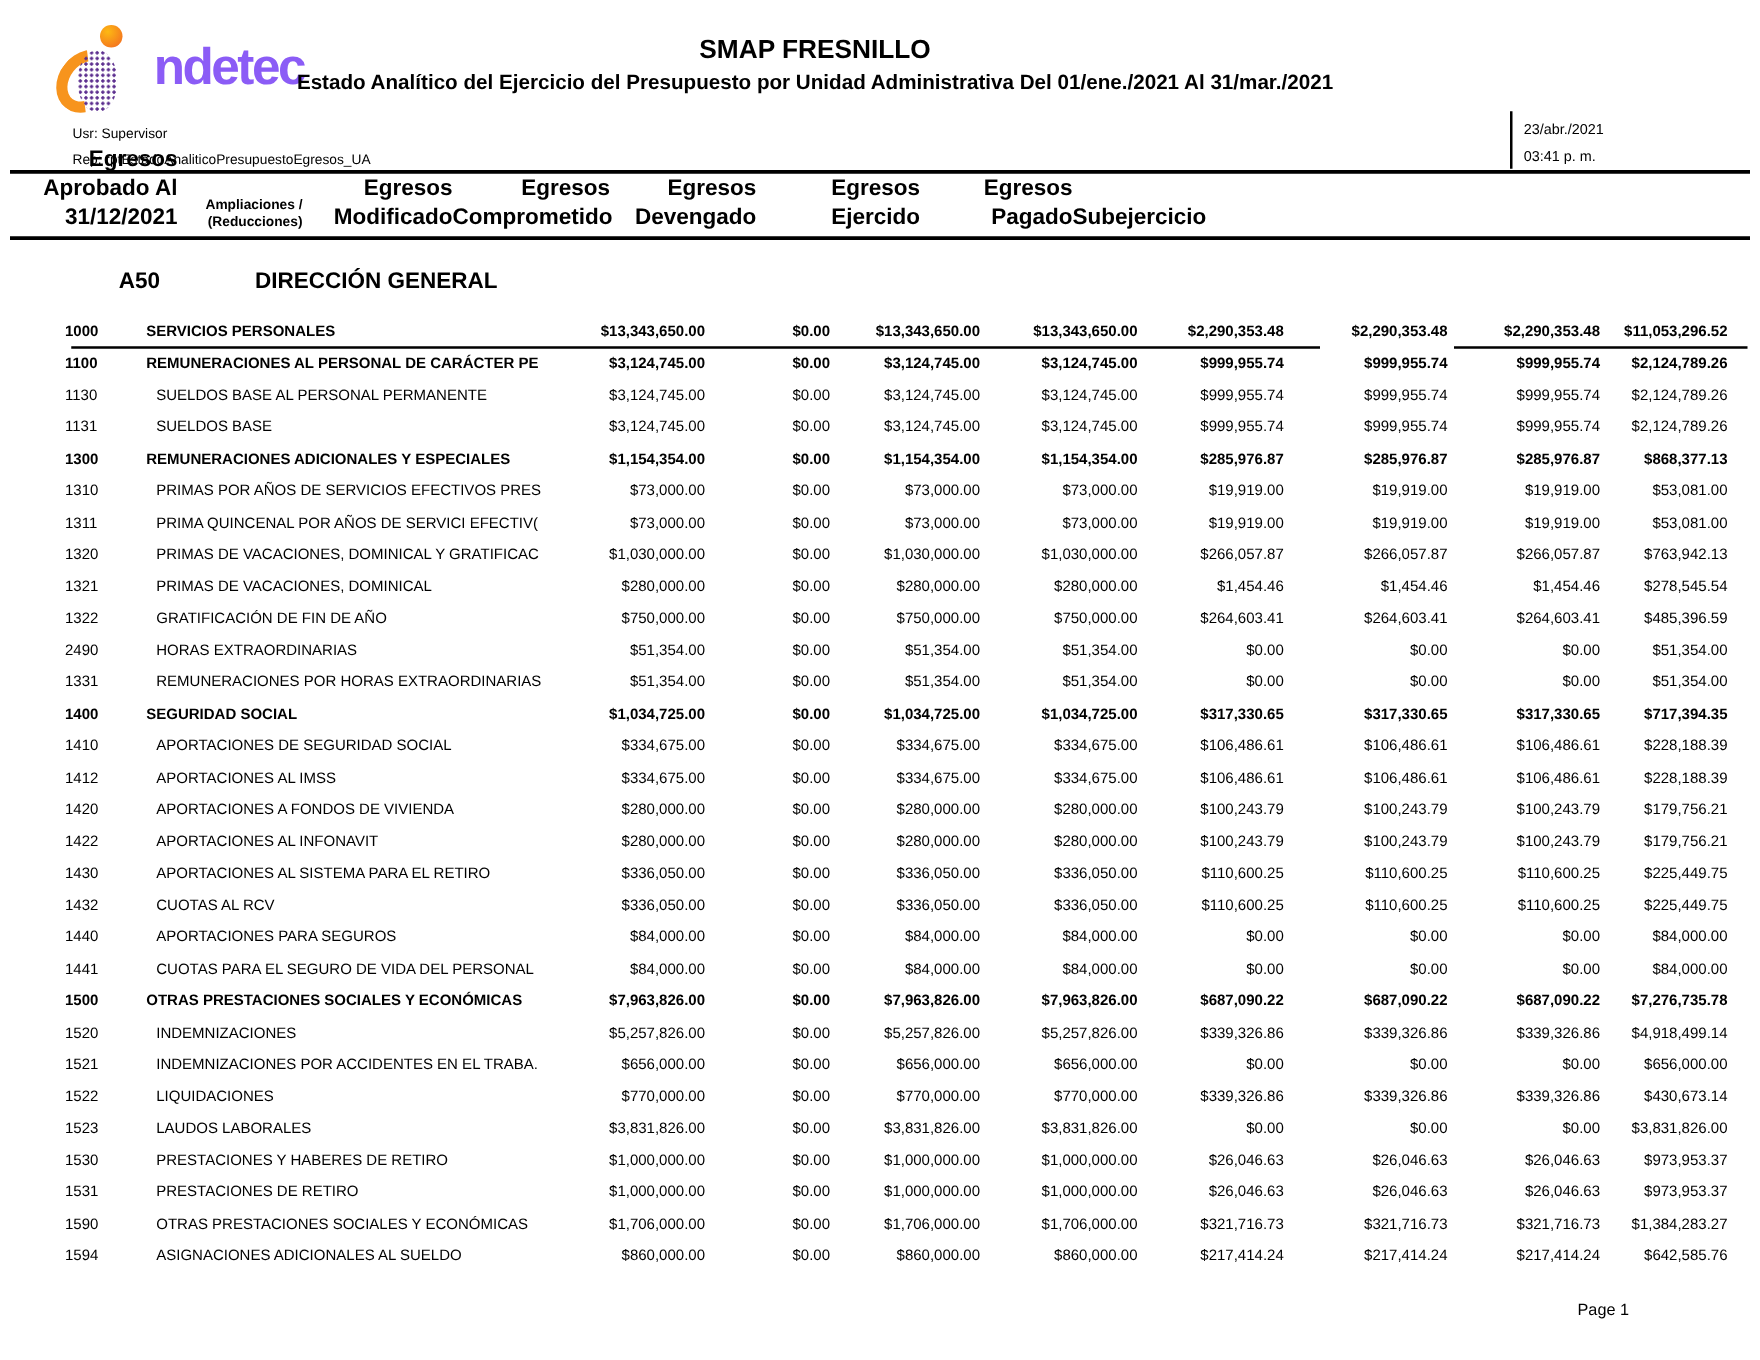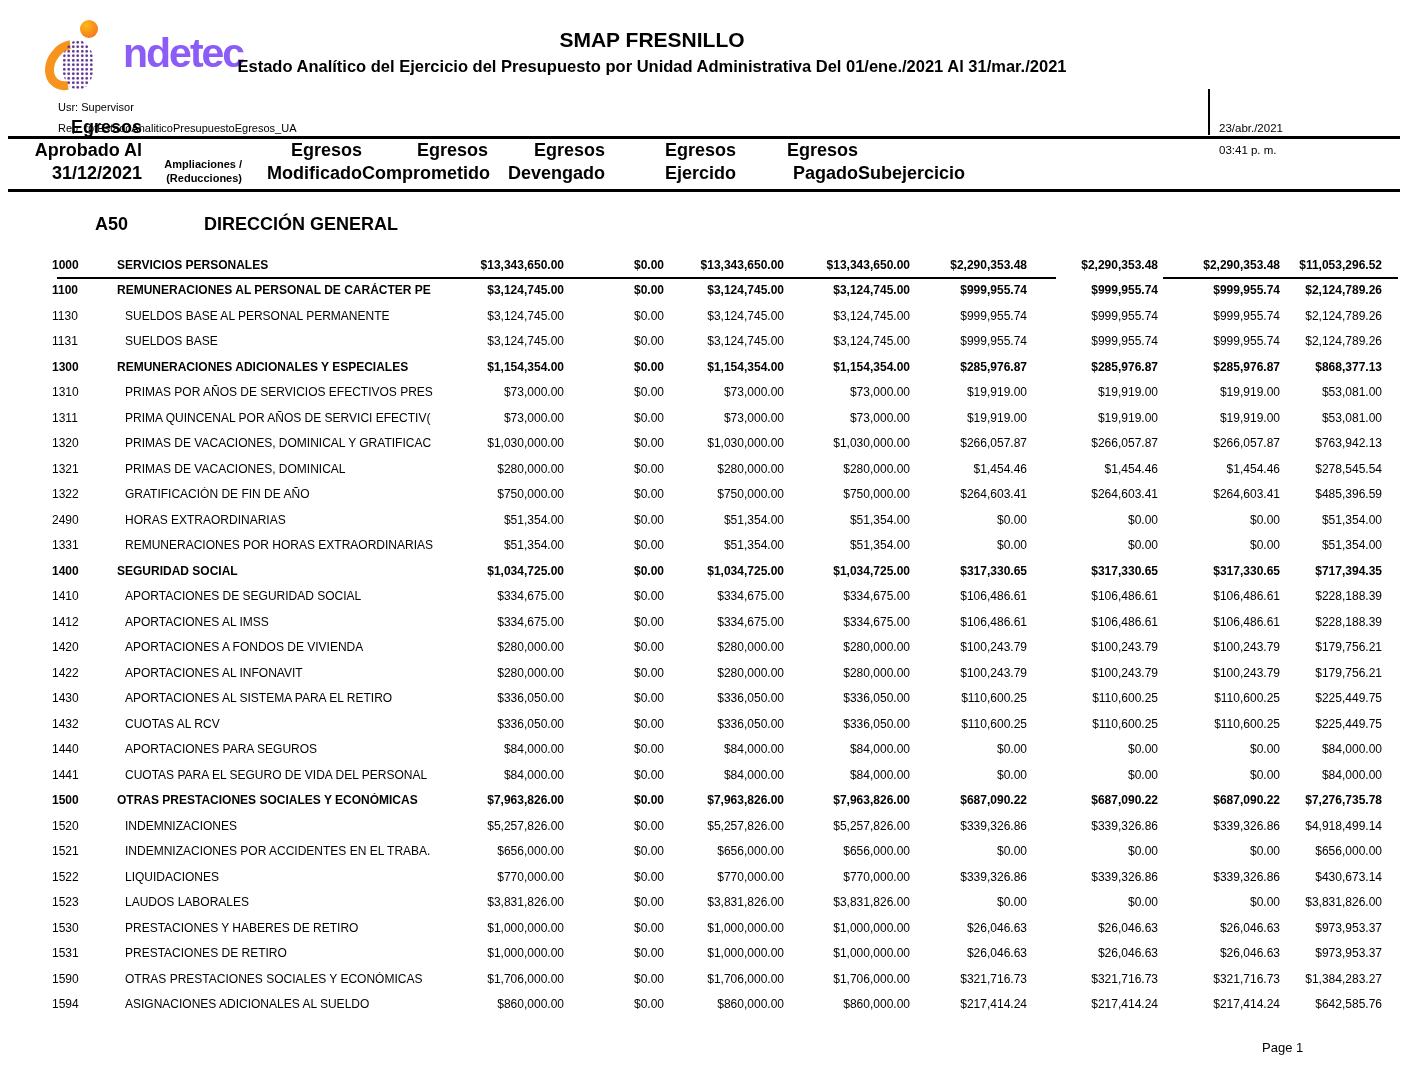--- a/index.html
+++ b/index.html
@@ -23,21 +23,21 @@
   .center-head{position:absolute; left:52px; top:28px; width:1200px; text-align:center; line-height:1.15;}
   .company{font-size:21px; font-weight:700;}
   .state{font-size:15px; font-weight:700; margin-top:2px;}
   .report-title{font-size:16.5px; font-weight:700; margin-top:5px; white-space:nowrap;}
   
   .usr{position:absolute; left:58px; top:101px; font-size:11px;}
   .rep{position:absolute; left:58px; top:122px; font-size:11px;}
   .print-labels{position:absolute; left:1020px; top:93px; width:183px; text-align:right;
     font-size:11.5px; line-height:22px; white-space:nowrap;}
   .print-divider{position:absolute; left:1208px; top:89px; width:2px; height:46px; background:#000;}
-  .print-values{position:absolute; left:1219px; top:93px; font-size:11.5px; line-height:22px; white-space:nowrap;margin-top:24px;}
+  .print-values{position:absolute; left:1219px; top:93px; font-size:11.5px; line-height:22px; white-space:nowrap;}
   
   .rule-top{position:absolute; left:8px; top:136px; width:1392px; height:3px; background:#000;}
   .rule-head{position:absolute; left:8px; top:189px; width:1392px; height:3px; background:#000;}
   
   .thead{position:absolute; left:25px; top:139px; width:1330px; height:48px;
     display:flex; align-items:flex-end;}
   .th{font-weight:700; font-size:18px; line-height:1.28; text-align:right; padding-bottom:2px;
     box-sizing:border-box; white-space:nowrap;}
   .th.group{width:395px; text-align:center; font-size:15px; padding-bottom:3px;}
   .th.small{font-size:11px;}

